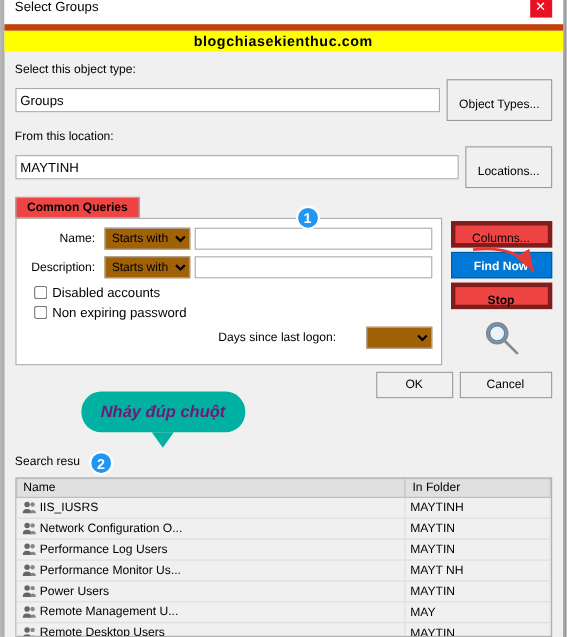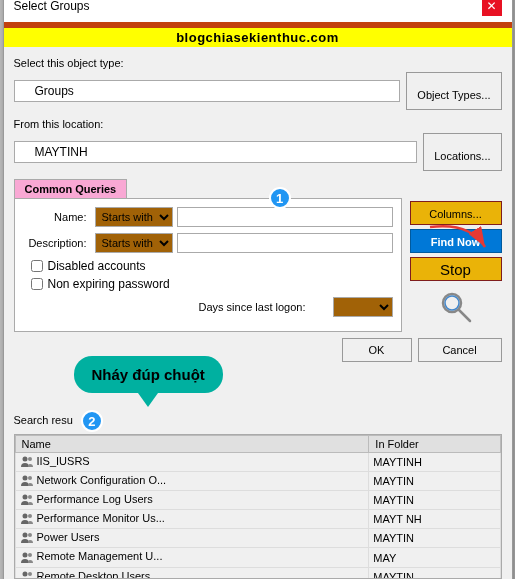--- a/index.html
+++ b/index.html
@@ -62,21 +62,21 @@
     .row-input {
       display: flex;
       align-items: center;
       gap: 6px;
       margin-bottom: 8px;
     }
     .input-field {
       flex: 1;
       height: 22px;
       border: 1px solid #aaa;
-      padding: 0 20px;
+      padding: 0 4px;
       font-size: 12px;
       background: white;
     }
     .btn {
       height: 38px;
       padding: 16px 10px;
       font-size: 11px;
       background: #f0f0f0;
       border: 1px solid #999;
       cursor: pointer;
@@ -87,21 +87,21 @@
     }
     .tab {
       padding: 3px 10px;
       border: 1px solid #aaa;
       border-bottom: none;
       background: #f0f0f0;
       font-size: 11px;
       cursor: pointer;
     }
     .tab.active {
-      background: #f9a8d4;
+      background: #ef4444;
       font-weight: bold;
     }
     .tab-content {
       border: 1px solid #aaa;
       background: white;
       padding: 8px;
       position: relative;
     }
     .form-row {
       display: flex;
@@ -135,22 +135,22 @@
       display: flex;
       align-items: center;
       gap: 5px;
       margin-bottom: 4px;
       margin-left: 8px;
     }
     .checkbox-row input { width: 12px; height: 12px; }
     .right-btn {
       height: 24px;
       font-size: 11px;
-      background: #eab308;
-      border: 1px solid #7f1d1d;
+      background: #ef4444;
+      border: 4px solid #7f1d1d;
       cursor: pointer;
       text-align: center;
       line-height: 24px;
     }
     .find-now-btn {
       background: #0078d7;
       color: white;
       border: 1px solid #005a9e;
       font-weight: bold;
     }
@@ -191,26 +191,27 @@
       width: 84px; height: 24px;
       font-size: 11px;
       background: #f0f0f0;
       border: 1px solid #999;
       cursor: pointer;
     }
     
     .bubble {
       position: absolute;
       background: #00b0a0;
-      color: #000000;
+      color: #701a75;
       font-size: 15px;
       font-weight: bold;
       padding: 10px 18px;
       border-radius: 18px;
       white-space: nowrap;
+      font-style: italic;
     }
     .bubble::after {
       content: '';
       position: absolute;
       bottom: -14px;
       left: 50%;
       margin-left: -10px;
       border-width: 14px 10px 0 10px;
       border-style: solid;
       border-color: #00b0a0 transparent transparent transparent;
@@ -302,21 +303,21 @@
             <select class="select-small" style="width:60px;">
               <option></option>
             </select>
           </div>
         </div>
       </div>
 
       <div style="width:100px; padding-left:8px; display:flex; flex-direction:column; gap:4px; padding-top:22px;">
         <button class="right-btn" style="height:24px; font-size:11px;">Columns...</button>
         <button class="right-btn find-now-btn" style="height:24px; font-size:11px; background:#0078d7; color:white; border:1px solid #005a9e;">Find Now</button>
-        <button class="right-btn" style="height:24px; font-size:15px;">Stop</button>
+        <button class="right-btn" style="height:24px; font-size:11px;font-weight:bold;">Stop</button>
 
         <div style="margin-top:4px; display:flex; justify-content:center;">
           <svg width="36" height="36" viewBox="0 0 36 36">
             <circle cx="14" cy="14" r="9" fill="none" stroke="#888" stroke-width="2.5"></circle>
             <circle cx="14" cy="14" r="7" fill="none" stroke="#4488cc" stroke-width="1.5"></circle>
             <line x1="21" y1="21" x2="32" y2="32" stroke="#888" stroke-width="2.5" stroke-linecap="round"></line>
           </svg>
         </div>
       </div>
     </div>

